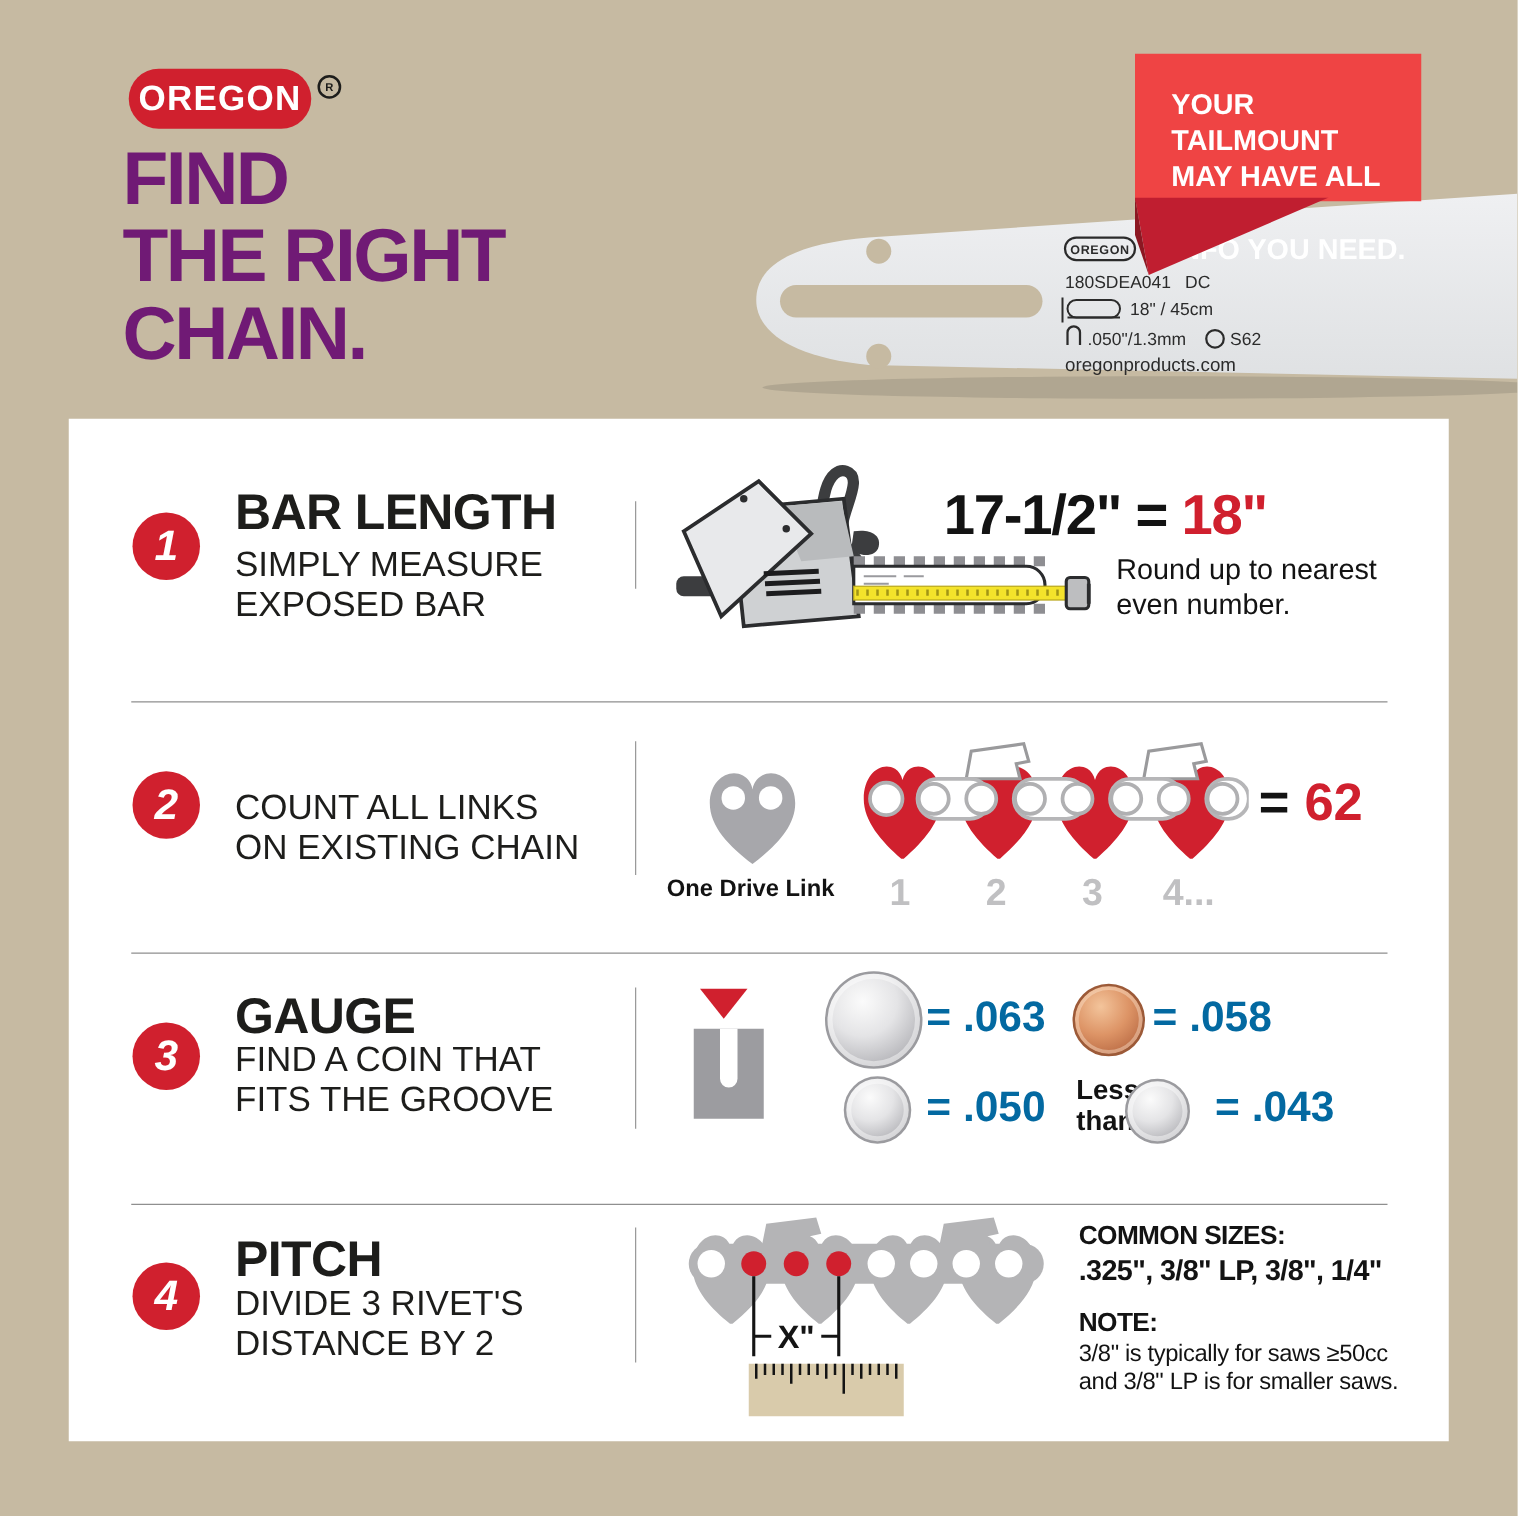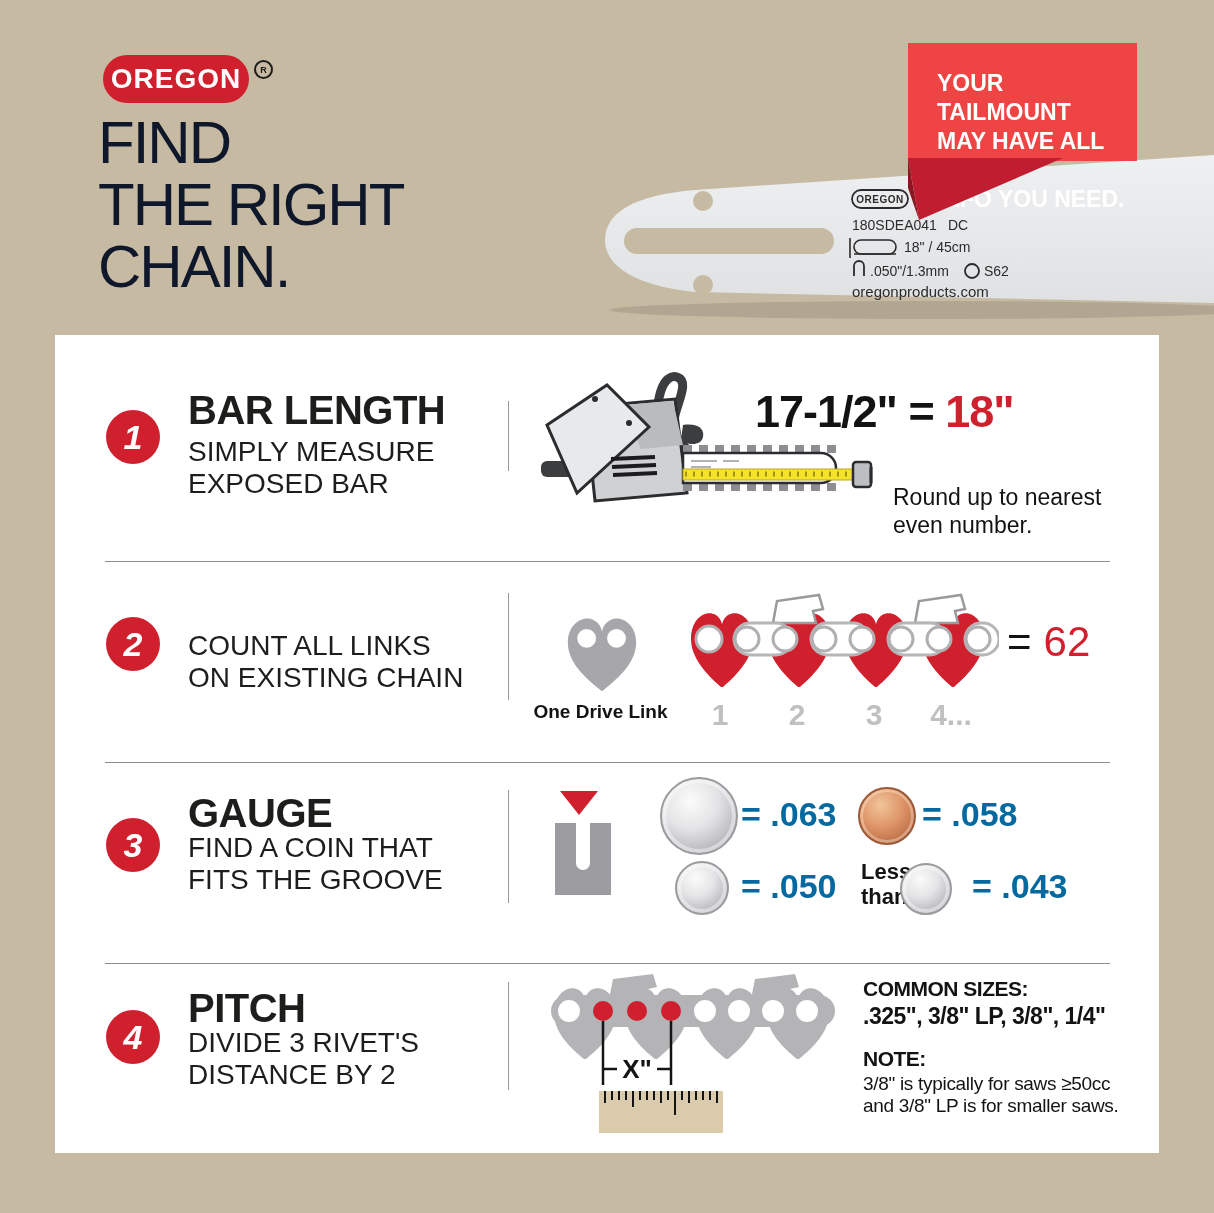--- a/index.html
+++ b/index.html
@@ -6,21 +6,21 @@
   body{width:1214px;height:1213px;background:#c6baa2;font-family:"Liberation Sans",sans-serif;overflow:hidden;}
   .canvas{position:relative;width:1214px;height:1213px;background:#c6baa2;overflow:hidden;}
   .abs{position:absolute;}
 
   
   .logo-pill{left:103px;top:55px;width:146px;height:48px;background:#d0202e;border-radius:26px;
     display:flex;align-items:center;justify-content:center;color:#fff;font-weight:700;
     font-size:28px;letter-spacing:1px;}
   .reg{left:254px;top:60px;width:15px;height:15px;border:2px solid #1d1d1b;border-radius:50%;
     font-size:9px;font-weight:700;color:#1d1d1b;display:flex;align-items:center;justify-content:center;}
-  .big-title{left:98px;top:112px;font-size:60px;line-height:62px;font-weight:400;color:#0f172a;
+  .big-title{left:98px;top:112px;font-size:60px;line-height:62px;font-weight:700;color:#701a75;
     letter-spacing:-2px;white-space:pre-line;}
 
   
   .bubble{left:908px;top:43px;width:229px;height:118px;background:#ef4444;z-index:5;}
   .bubble-text{position:absolute;left:29px;top:26px;color:#fff;font-weight:700;font-size:23px;
     line-height:29px;white-space:pre-line;letter-spacing:0;}
   .bubble-tail{left:895px;top:158px;z-index:5;}
 
   
   .panel{left:55px;top:335px;width:1104px;height:818px;background:#ffffff;}
@@ -28,26 +28,26 @@
   .vrule{left:453px;width:0;border-left:1px solid #9a9a9a;}
   .badge{left:51px;width:54px;height:54px;background:#d0202e;border-radius:50%;
     display:flex;align-items:center;justify-content:center;color:#fff;font-size:34px;
     font-weight:700;font-style:italic;z-index:2;}
   .sec-head{left:133px;font-size:40px;font-weight:700;color:#1d1d1b;letter-spacing:-0.5px;line-height:1;}
   .sec-sub{left:133px;font-size:28px;font-weight:400;color:#1d1d1b;line-height:32px;white-space:pre-line;}
 
   
   .equation{left:700px;top:51px;font-size:45px;font-weight:700;color:#131313;letter-spacing:-1px;white-space:nowrap;}
   .equation .red{color:#d0202e;}
-  .roundup{left:838px;top:106px;font-size:23px;font-weight:500;color:#131313;line-height:28px;white-space:pre-line;margin-top:42px;}
+  .roundup{left:838px;top:106px;font-size:23px;font-weight:500;color:#131313;line-height:28px;white-space:pre-line;}
 
   
   .link-label{left:478px;top:366px;width:135px;text-align:center;font-size:19px;font-weight:700;color:#131313;}
   .count-num{font-size:30px;font-weight:700;color:#c0c0c2;top:363px;width:60px;text-align:center;}
-  .equals62{left:952px;top:283px;font-size:42px;font-weight:400;color:#131313;white-space:nowrap;}
+  .equals62{left:952px;top:283px;font-size:42px;font-weight:700;color:#131313;white-space:nowrap;}
   .equals62 .red{color:#d0202e;margin-left:12px;}
 
   
   .coin{border-radius:50%;}
   .coin-silver{background:radial-gradient(circle at 38% 30%,#fbfbfb 0%,#e4e4e6 40%,#bcbcc0 72%,#97979b 100%);
     border:2px solid #9b9b9f;box-shadow:inset 0 0 0 4px rgba(255,255,255,0.45);}
   .coin-copper{background:radial-gradient(circle at 38% 30%,#f3c49b 0%,#dd9466 45%,#c0724a 75%,#a85f3c 100%);
     border:2px solid #9c5a38;box-shadow:inset 0 0 0 3px rgba(255,235,215,0.4);}
   .coin-val{font-size:34px;font-weight:700;color:#0369a1;white-space:nowrap;}
   .lessthan{left:806px;top:524px;font-size:22px;font-weight:700;color:#131313;line-height:25px;white-space:pre-line;}

